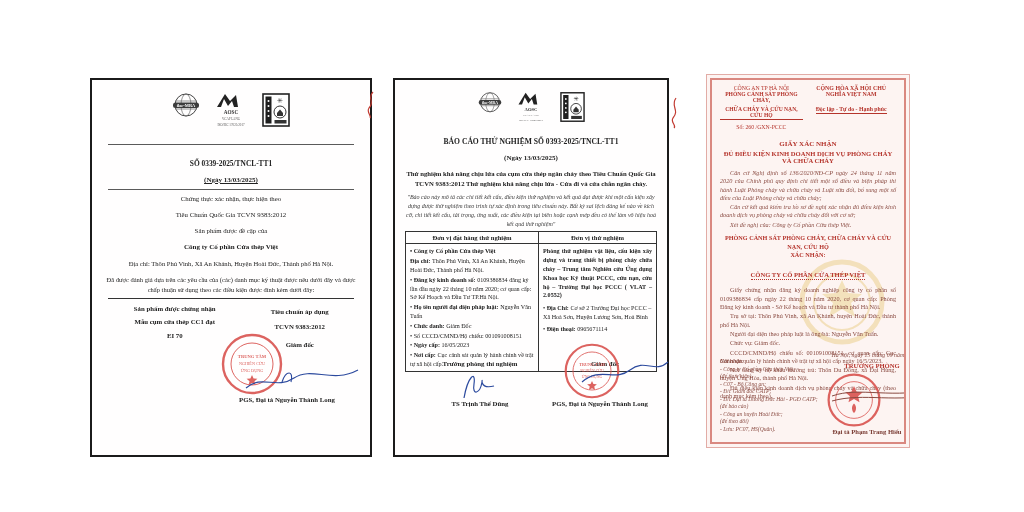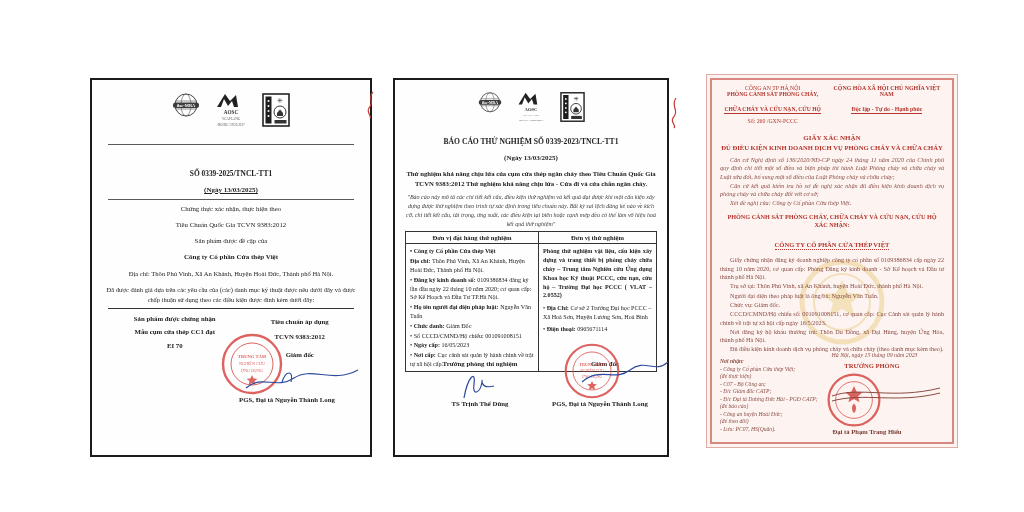--- a/index.html
+++ b/index.html
@@ -1,21 +1,21 @@
 <!DOCTYPE html>
 <html lang="vi"><head>
 <meta charset="utf-8">
 <style>
   html,body{margin:0;padding:0;}
   body{width:1024px;height:512px;position:relative;background:#ffffff;overflow:hidden;
        font-family:"Liberation Serif","DejaVu Serif",serif;color:#222;}
   .doc{position:absolute;background:#fffefe;border:2px solid #1b1b1b;box-sizing:border-box;}
   #doc1{left:90px;top:78px;width:282px;height:379px;padding:8px 14px;}
   #doc2{left:393px;top:78px;width:276px;height:379px;padding:7px 10px;}
-  #doc3{left:706px;top:74px;width:252px;height:374px;border:1px solid #e2aca6;background:#fdf4f2;padding:0;text-decoration:underline;}
+  #doc3{left:706px;top:74px;width:204px;height:374px;border:1px solid #e2aca6;background:#fdf4f2;padding:0;text-decoration:underline;}
   #doc3 .frame{position:absolute;inset:3px;border:2px solid #d98880;padding:5px 8px;overflow:hidden;}
   .c{text-align:center}.b{font-weight:bold}.i{font-style:italic}.j{text-align:justify}
   .rule{border-top:1px solid #5a5a5a;height:0;margin:4px 2px;}
   .logos{display:flex;justify-content:center;align-items:flex-start;gap:10px;margin-top:4px;height:40px;}
   .red{color:#b5342c;}
   .dred{color:#8a4b42;}
   table.rep{border-collapse:collapse;width:100%;margin-top:3px;}
   table.rep th,table.rep td{border:1px solid #333;padding:2px 4px;vertical-align:top;}
   table.rep th{font-size:6.6px;}
   table.rep td{font-size:6.1px;line-height:1.45;}
@@ -50,21 +50,21 @@
         <circle cx="7.5" cy="14" r="1" fill="#fff"></circle>
       <circle cx="7.5" cy="19" r="1" fill="#fff"></circle>
         <circle cx="7.5" cy="24" r="1" fill="#fff"></circle>
       <text x="19" y="11" text-anchor="middle" font-size="7" fill="#333">✳</text>
       <circle cx="19" cy="20" r="6" fill="none" stroke="#333" stroke-width="1"></circle>
       <path d="M16 21 L19 17.5 L22 21 L22 24 L16 24 Z" fill="#333"></path>
       <rect x="13.5" y="28" width="12" height="3.5" fill="#333"></rect>
     </svg>
   </div>
   <div class="rule" style="margin-top:12px;"></div>
-  <div class="c b" style="font-size:7.4px;margin-top:24px;">SỐ 0339-2025/TNCL-TT1</div>
+  <div class="c b" style="font-size:7.4px;margin-top:14px;">SỐ 0339-2025/TNCL-TT1</div>
   <div class="c b" style="font-size:7px;margin-top:8px;text-decoration:underline;">(Ngày 13/03/2025)</div>
   <div class="rule" style="margin-top:5px;"></div>
   <div class="c" style="font-size:6.8px;margin-top:5px;">Chứng thực xác nhận, thực hiện theo</div>
   <div class="c" style="font-size:6.8px;margin-top:9px;">Tiêu Chuẩn Quốc Gia TCVN 9383:2012</div>
   <div class="c" style="font-size:6.8px;margin-top:9px;">Sản phẩm được đề cập của</div>
   <div class="c b" style="font-size:7px;margin-top:9px;">Công ty Cổ phần Cửa thép Việt</div>
   <div class="c" style="font-size:6.6px;margin-top:9px;">Địa chỉ: Thôn Phú Vinh, Xã An Khánh, Huyện Hoài Đức, Thành phố Hà Nội.</div>
   <div class="c" style="font-size:6.5px;margin-top:8px;line-height:1.55;">Đã được đánh giá dựa trên các yêu cầu của (các) danh mục kỹ thuật được nêu dưới đây và được chấp thuận sử dụng theo các điều kiện được đính kèm dưới đây:</div>
   <div class="rule" style="margin-top:3px;border-top-color:#333;"></div>
   <div style="display:flex;margin-top:6px;">
@@ -115,21 +115,21 @@
       <circle cx="7.5" cy="9" r="1" fill="#fff"></circle>
         <circle cx="7.5" cy="14" r="1" fill="#fff"></circle>
       <circle cx="7.5" cy="19" r="1" fill="#fff"></circle>
         <circle cx="7.5" cy="24" r="1" fill="#fff"></circle>
       <text x="19" y="11" text-anchor="middle" font-size="7" fill="#333">✳</text>
       <circle cx="19" cy="20" r="6" fill="none" stroke="#333" stroke-width="1"></circle>
       <path d="M16 21 L19 17.5 L22 21 L22 24 L16 24 Z" fill="#333"></path>
       <rect x="13.5" y="28" width="12" height="3.5" fill="#333"></rect>
     </svg>
   </div>
-  <div class="c b" style="font-size:7.6px;margin-top:10px;">BÁO CÁO THỬ NGHIỆM SỐ 0339-2023/TNCL-TT1</div>
+  <div class="c b" style="font-size:7.6px;margin-top:10px;">BÁO CÁO THỬ NGHIỆM SỐ 0393-2025/TNCL-TT1</div>
   <div class="c b" style="font-size:7px;margin-top:8px;">(Ngày 13/03/2025)</div>
   <div class="c b" style="font-size:6.7px;margin-top:7px;line-height:1.45;">Thử nghiệm khả năng chịu lửa của cụm cửa thép ngăn cháy theo Tiêu Chuẩn Quốc Gia TCVN 9383:2012 Thử nghiệm khả năng chịu lửa - Cửa đi và cửa chắn ngăn cháy.</div>
   <div class="c i" style="font-size:6px;margin-top:5px;line-height:1.45;color:#3a3a3a;">"Báo cáo này mô tả các chi tiết kết cấu, điều kiện thử nghiệm và kết quả đạt được khi một cấu kiện xây dựng được thử nghiệm theo trình tự xác định trong tiêu chuẩn này. Bất kỳ sai lệch đáng kể nào về kích cỡ, chi tiết kết cấu, tải trọng, ứng suất, các điều kiện tại biên hoặc cạnh mép đều có thể làm vô hiệu hoá kết quả thử nghiệm"</div>
   <table class="rep">
     <tbody>
         <tr>
       <th class="c" style="width:53%;">Đơn vị đặt hàng thử nghiệm</th>
       <th class="c">Đơn vị thử nghiệm</th>
     </tr>
     <tr>

